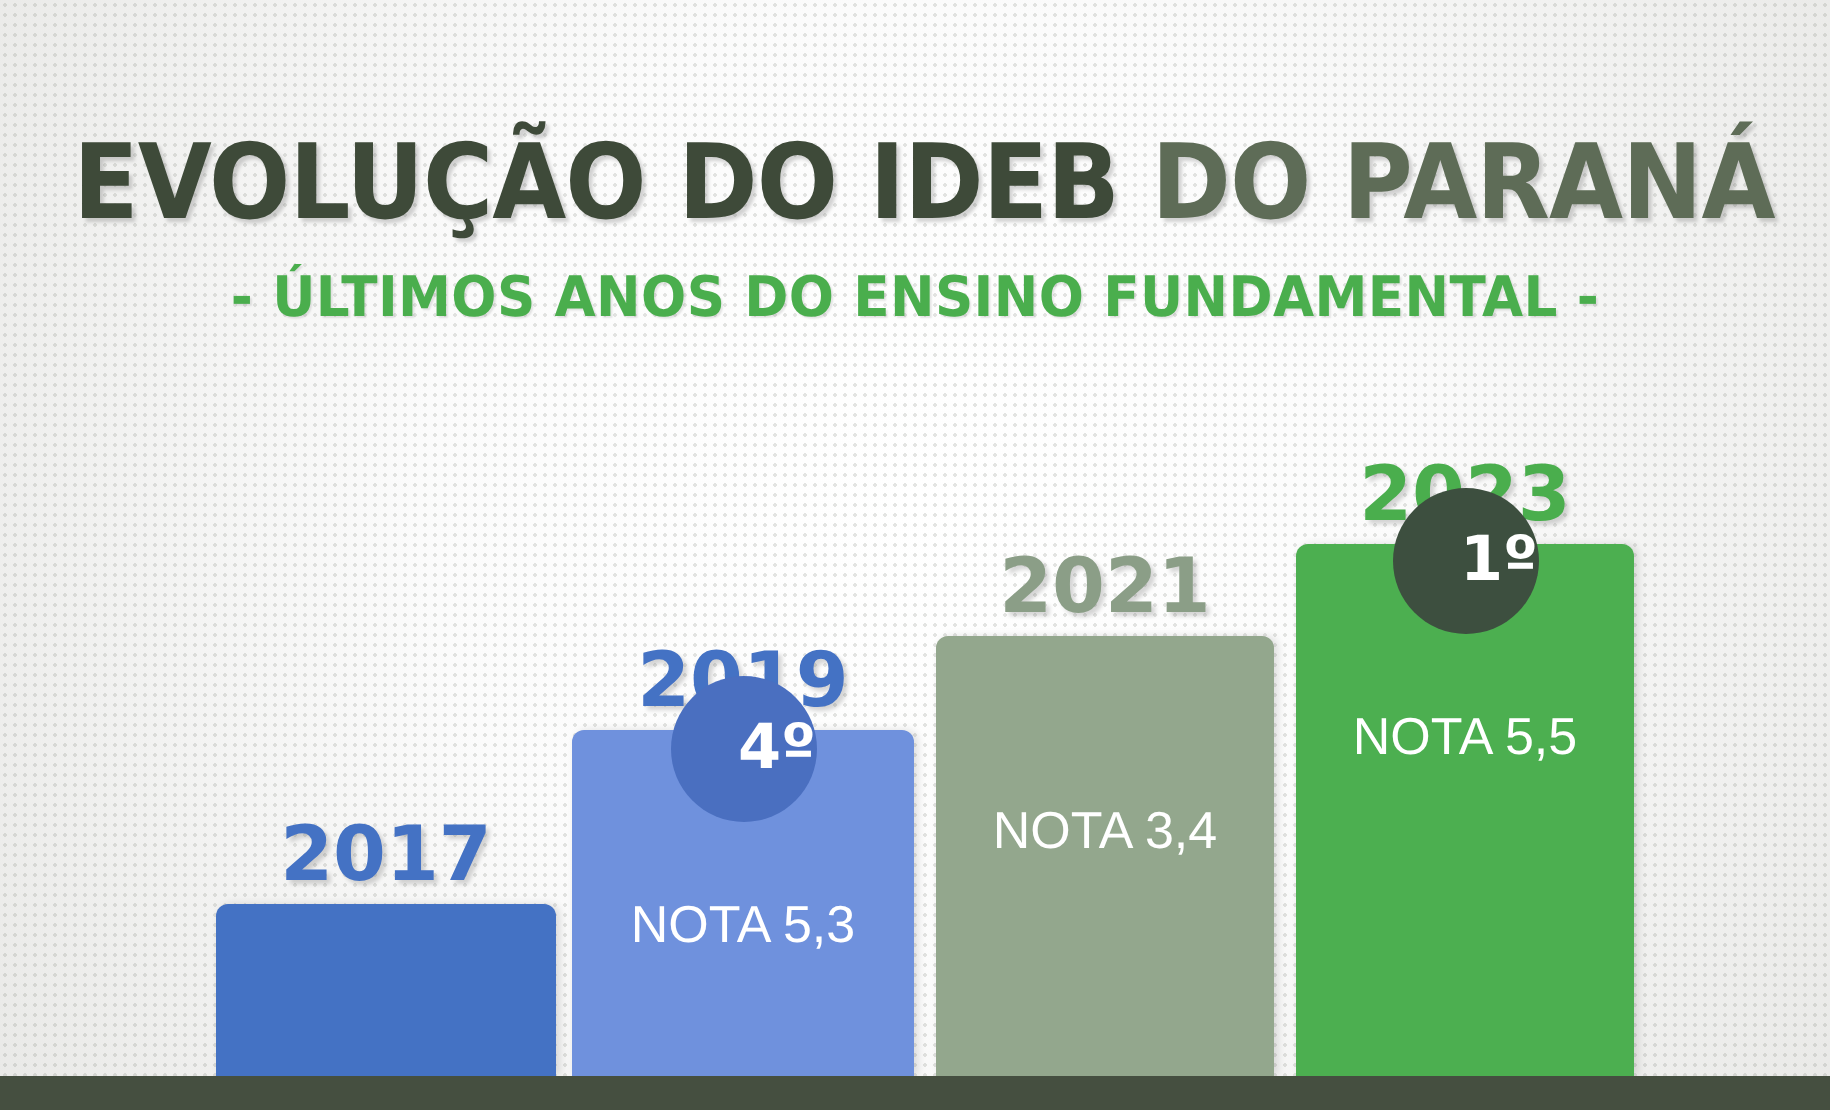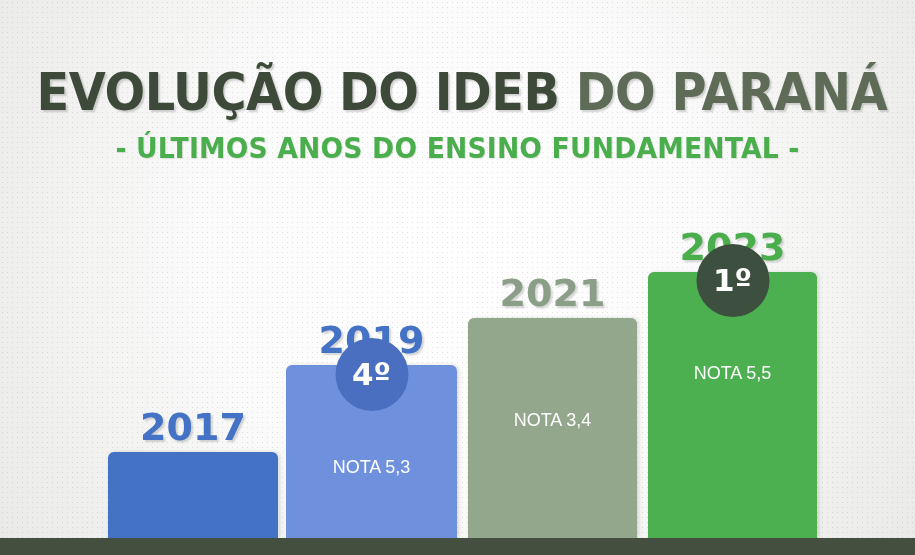--- a/index.html
+++ b/index.html
@@ -116,38 +116,38 @@
 
   .badge {
     position: absolute;
     left: 50%;
     transform: translateX(-50%);
     width: 73px;
     height: 73px;
     border-radius: 50%;
     display: flex;
     align-items: center;
-    justify-content: center;
+    justify-content: flex-end;
     z-index: 6;
   }
   .badge-text {
     font-family: "DejaVu Sans", sans-serif;
     font-size: 31px;
     font-weight: 700;
     color: #ffffff;
     line-height: 1;
   }
 
   .nota {
     position: absolute;
     left: 0;
     width: 100%;
     text-align: center;
     font-family: "Liberation Sans", sans-serif;
-    font-size: 18px;
+    font-size: 26px;
     font-weight: 400;
     color: #ffffff;
     white-space: nowrap;
     z-index: 6;
   }
 </style>
 </head>
 <body>
 
 <div class="infographic">

